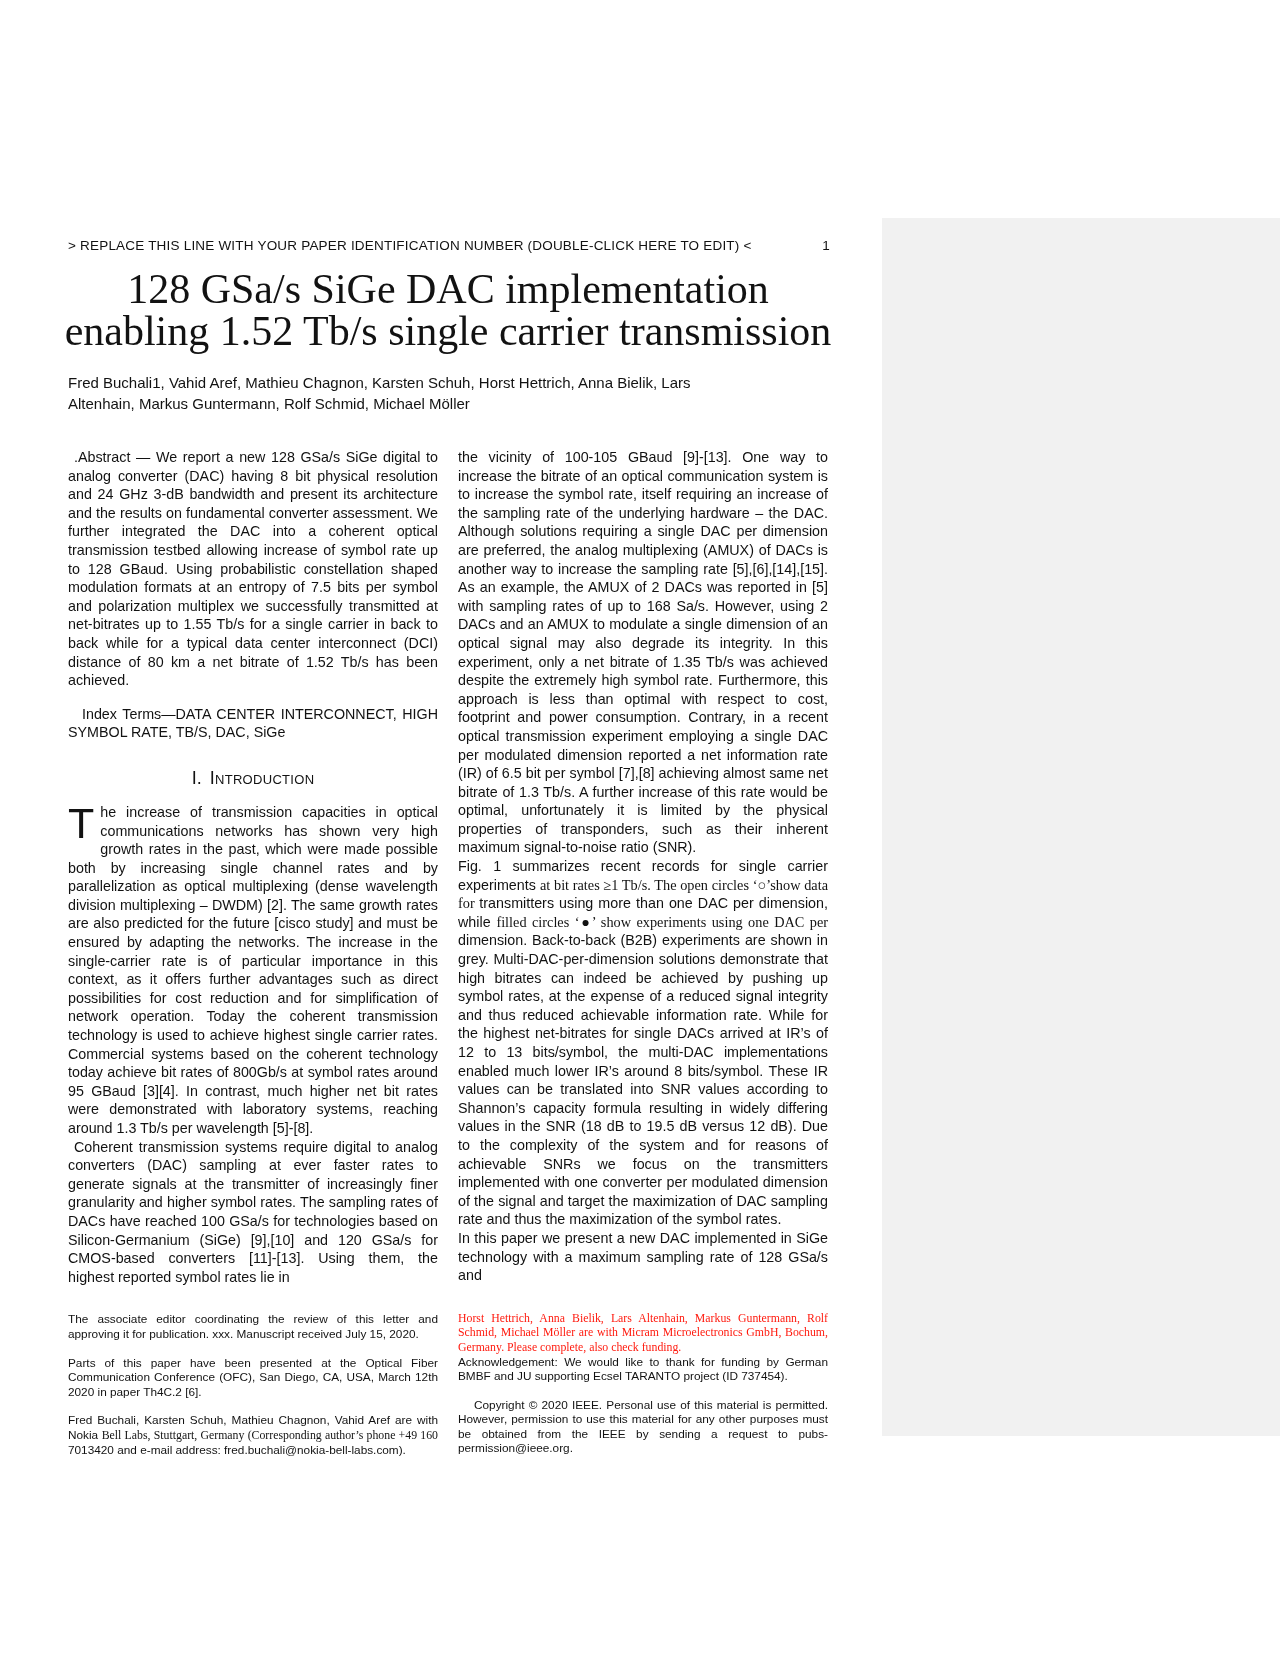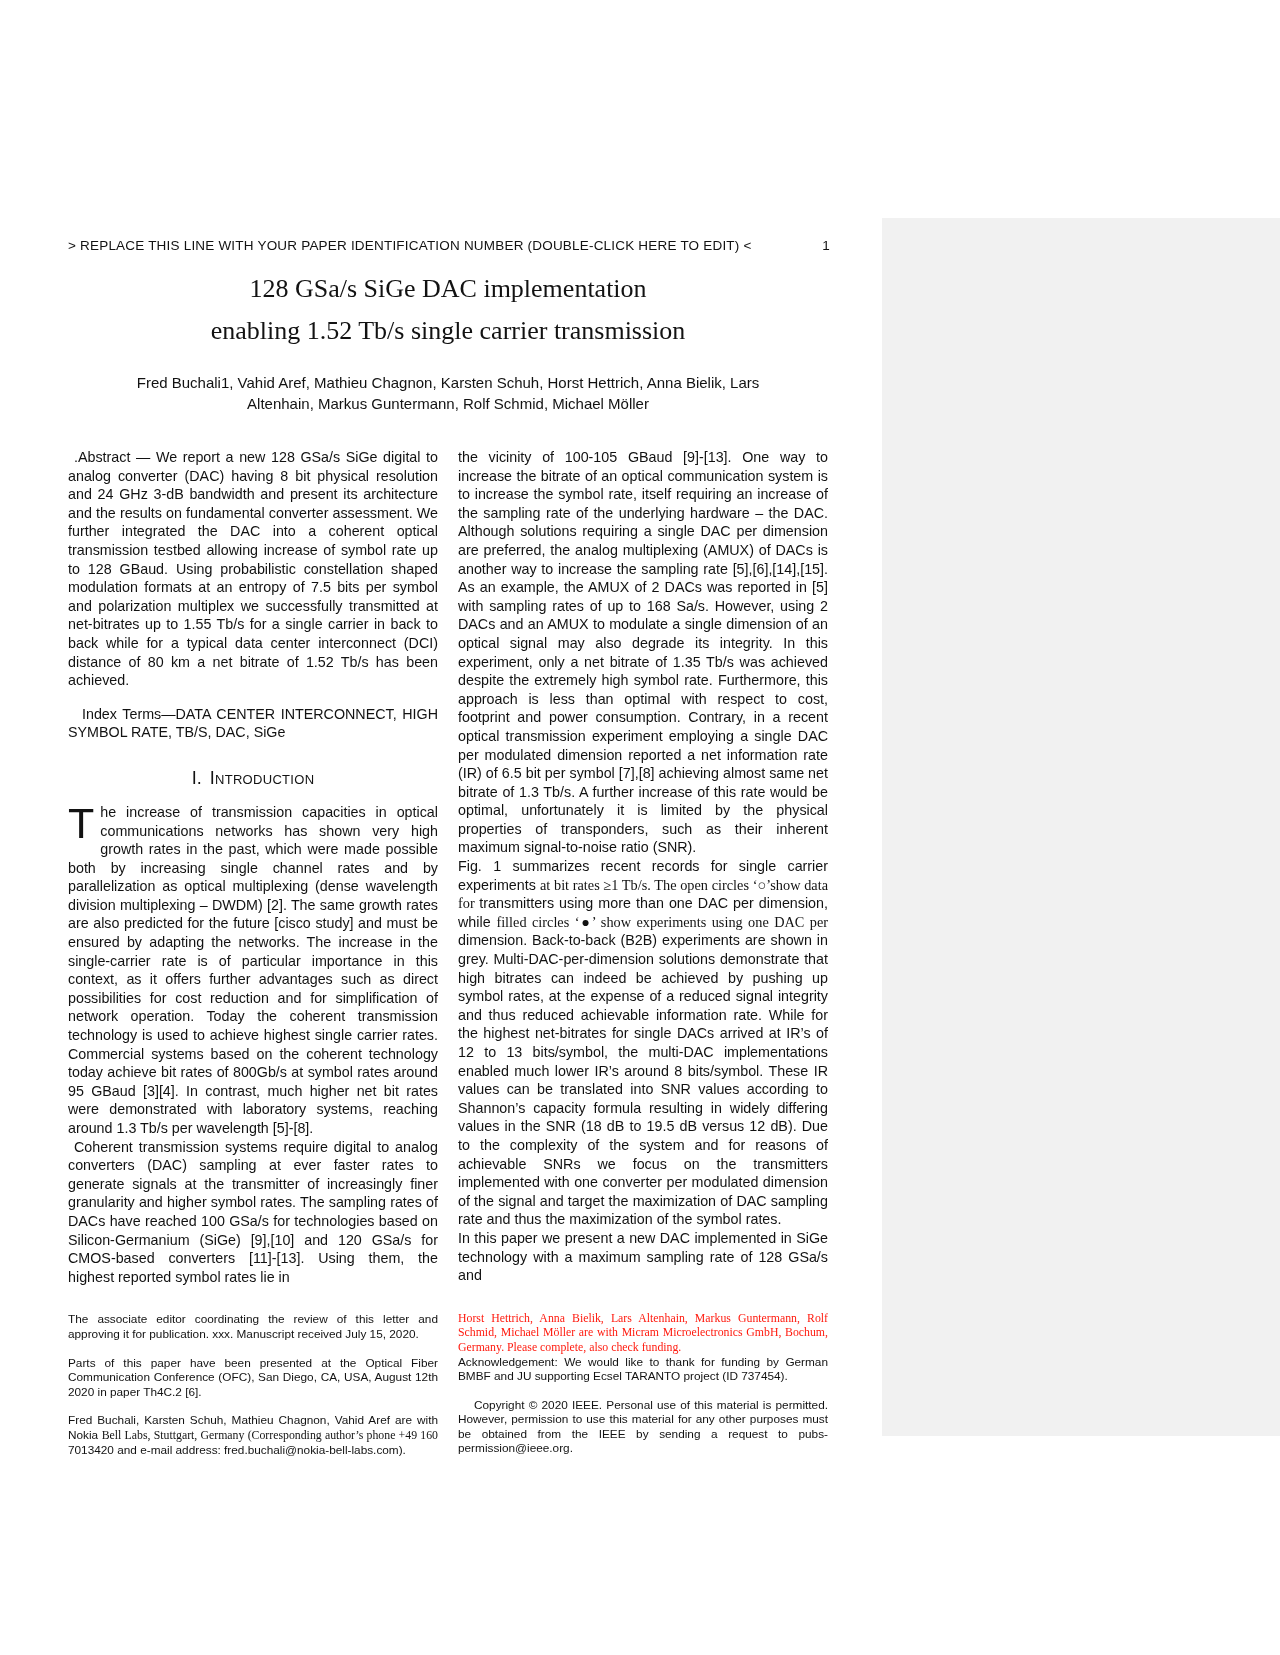--- a/index.html
+++ b/index.html
@@ -19,24 +19,24 @@
     background:var(--side-panel-gray);
   }
   .header-row{
     position:absolute;left:68px;top:238px;width:762px;
     display:flex;justify-content:space-between;align-items:flex-start;
     font-size:13.5px;letter-spacing:0.2px;white-space:nowrap;
   }
   .title-block{
     position:absolute;left:28px;top:268px;width:840px;text-align:center;
     font-family:"Liberation Serif","DejaVu Serif",serif;
-    font-size:26px;line-height:42px;font-weight:normal;
+    font-size:42px;line-height:42px;font-weight:normal;
   }
   .authors-block{
-    position:absolute;left:68px;top:372px;width:760px;text-align:center;
+    position:absolute;left:68px;top:372px;width:760px;
     font-size:15px;line-height:21px;
   }
   .col{
     position:absolute;top:448px;width:370px;
   }
   .col-left{left:68px;}
   .col-right{left:458px;}
   .col p{margin:0;text-align:justify;font-size:14.3px;line-height:18.6px;}
   p.abstract{text-indent:6px;margin-bottom:15px;}
   .abstract-label{font-weight:normal;}
@@ -87,21 +87,21 @@
   <p class="index-terms"><span>Index Terms</span><span>—DATA CENTER INTERCONNECT, HIGH SYMBOL RATE, TB/S, DAC, SiGe</span></p>
 
   <h2 class="section-heading"><span class="section-numeral">I.</span><span class="section-title">Introduction</span></h2>
 
   <p><span class="dropcap">T</span><span>he increase of transmission capacities in optical communications networks has shown very high growth rates in the past, which were made possible both by increasing single channel rates and by parallelization as optical multiplexing (dense wavelength division multiplexing – DWDM) [2]. The same growth rates are also predicted for the future [cisco study] and must be ensured by adapting the networks. The increase in the single-carrier rate is of particular importance in this context, as it offers further advantages such as direct possibilities for cost reduction and for simplification of network operation. Today the coherent transmission technology is used to achieve highest single carrier rates. Commercial systems based on the coherent technology today achieve bit rates of 800Gb/s at symbol rates around 95 GBaud [3][4]. In contrast, much higher net bit rates were demonstrated with laboratory systems, reaching around 1.3 Tb/s per wavelength [5]-[8].</span></p>
 
   <p class="indent-small">Coherent transmission systems require digital to analog converters (DAC) sampling at ever faster rates to generate signals at the transmitter of increasingly finer granularity and higher symbol rates. The sampling rates of DACs have reached 100 GSa/s for technologies based on Silicon-Germanium (SiGe) [9],[10] and 120 GSa/s for CMOS-based converters [11]-[13]. Using them, the highest reported symbol rates lie in</p>
 
   <div class="footnotes fn-group">
     <p>The associate editor coordinating the review of this letter and approving it for publication. xxx. Manuscript received July 15, 2020.</p>
-    <p>Parts of this paper have been presented at the Optical Fiber Communication Conference (OFC), San Diego, CA, USA, August 12th 2020 in paper Th4C.2 [6].</p>
+    <p>Parts of this paper have been presented at the Optical Fiber Communication Conference (OFC), San Diego, CA, USA, March 12th 2020 in paper Th4C.2 [6].</p>
     <p><span>Fred Buchali, Karsten Schuh, Mathieu Chagnon, Vahid Aref are with Nokia </span><span class="serif">Bell Labs, Stuttgart, Germany (Corresponding author’s phone +49 160 </span><span>7013420 and e-mail address: fred.buchali@nokia-bell-labs.com).</span></p>
   </div>
 </div>
 
 <div class="col col-right">
   <p>the vicinity of 100-105 GBaud [9]-[13]. One way to increase the bitrate of an optical communication system is to increase the symbol rate, itself requiring an increase of the sampling rate of the underlying hardware – the DAC. Although solutions requiring a single DAC per dimension are preferred, the analog multiplexing (AMUX) of DACs is another way to increase the sampling rate [5],[6],[14],[15]. As an example, the AMUX of 2 DACs was reported in [5] with sampling rates of up to 168 Sa/s. However, using 2 DACs and an AMUX to modulate a single dimension of an optical signal may also degrade its integrity. In this experiment, only a net bitrate of 1.35 Tb/s was achieved despite the extremely high symbol rate. Furthermore, this approach is less than optimal with respect to cost, footprint and power consumption. Contrary, in a recent optical transmission experiment employing a single DAC per modulated dimension reported a net information rate (IR) of 6.5 bit per symbol [7],[8] achieving almost same net bitrate of 1.3 Tb/s. A further increase of this rate would be optimal, unfortunately it is limited by the physical properties of transponders, such as their inherent maximum signal-to-noise ratio (SNR).</p>
 
   <p><span>Fig. 1 summarizes recent records for single carrier experiments </span><span class="serif">at bit rates ≥1 Tb/s. The open circles ‘○’show data for </span><span>transmitters using more than one DAC per dimension, while </span><span class="serif">filled circles ‘●’ show experiments using one DAC per </span><span>dimension. Back-to-back (B2B) experiments are shown in grey. Multi-DAC-per-dimension solutions demonstrate that high bitrates can indeed be achieved by pushing up symbol rates, at the expense of a reduced signal integrity and thus reduced achievable information rate. While for the highest net-bitrates for single DACs arrived at IR’s of 12 to 13 bits/symbol, the multi-DAC implementations enabled much lower IR’s around 8 bits/symbol. These IR values can be translated into SNR values according to Shannon’s capacity formula resulting in widely differing values in the SNR (18 dB to 19.5 dB versus 12 dB). Due to the complexity of the system and for reasons of achievable SNRs we focus on the transmitters implemented with one converter per modulated dimension of the signal and target the maximization of DAC sampling rate and thus the maximization of the symbol rates.</span></p>
 
   <p>In this paper we present a new DAC implemented in SiGe technology with a maximum sampling rate of 128 GSa/s and</p>

